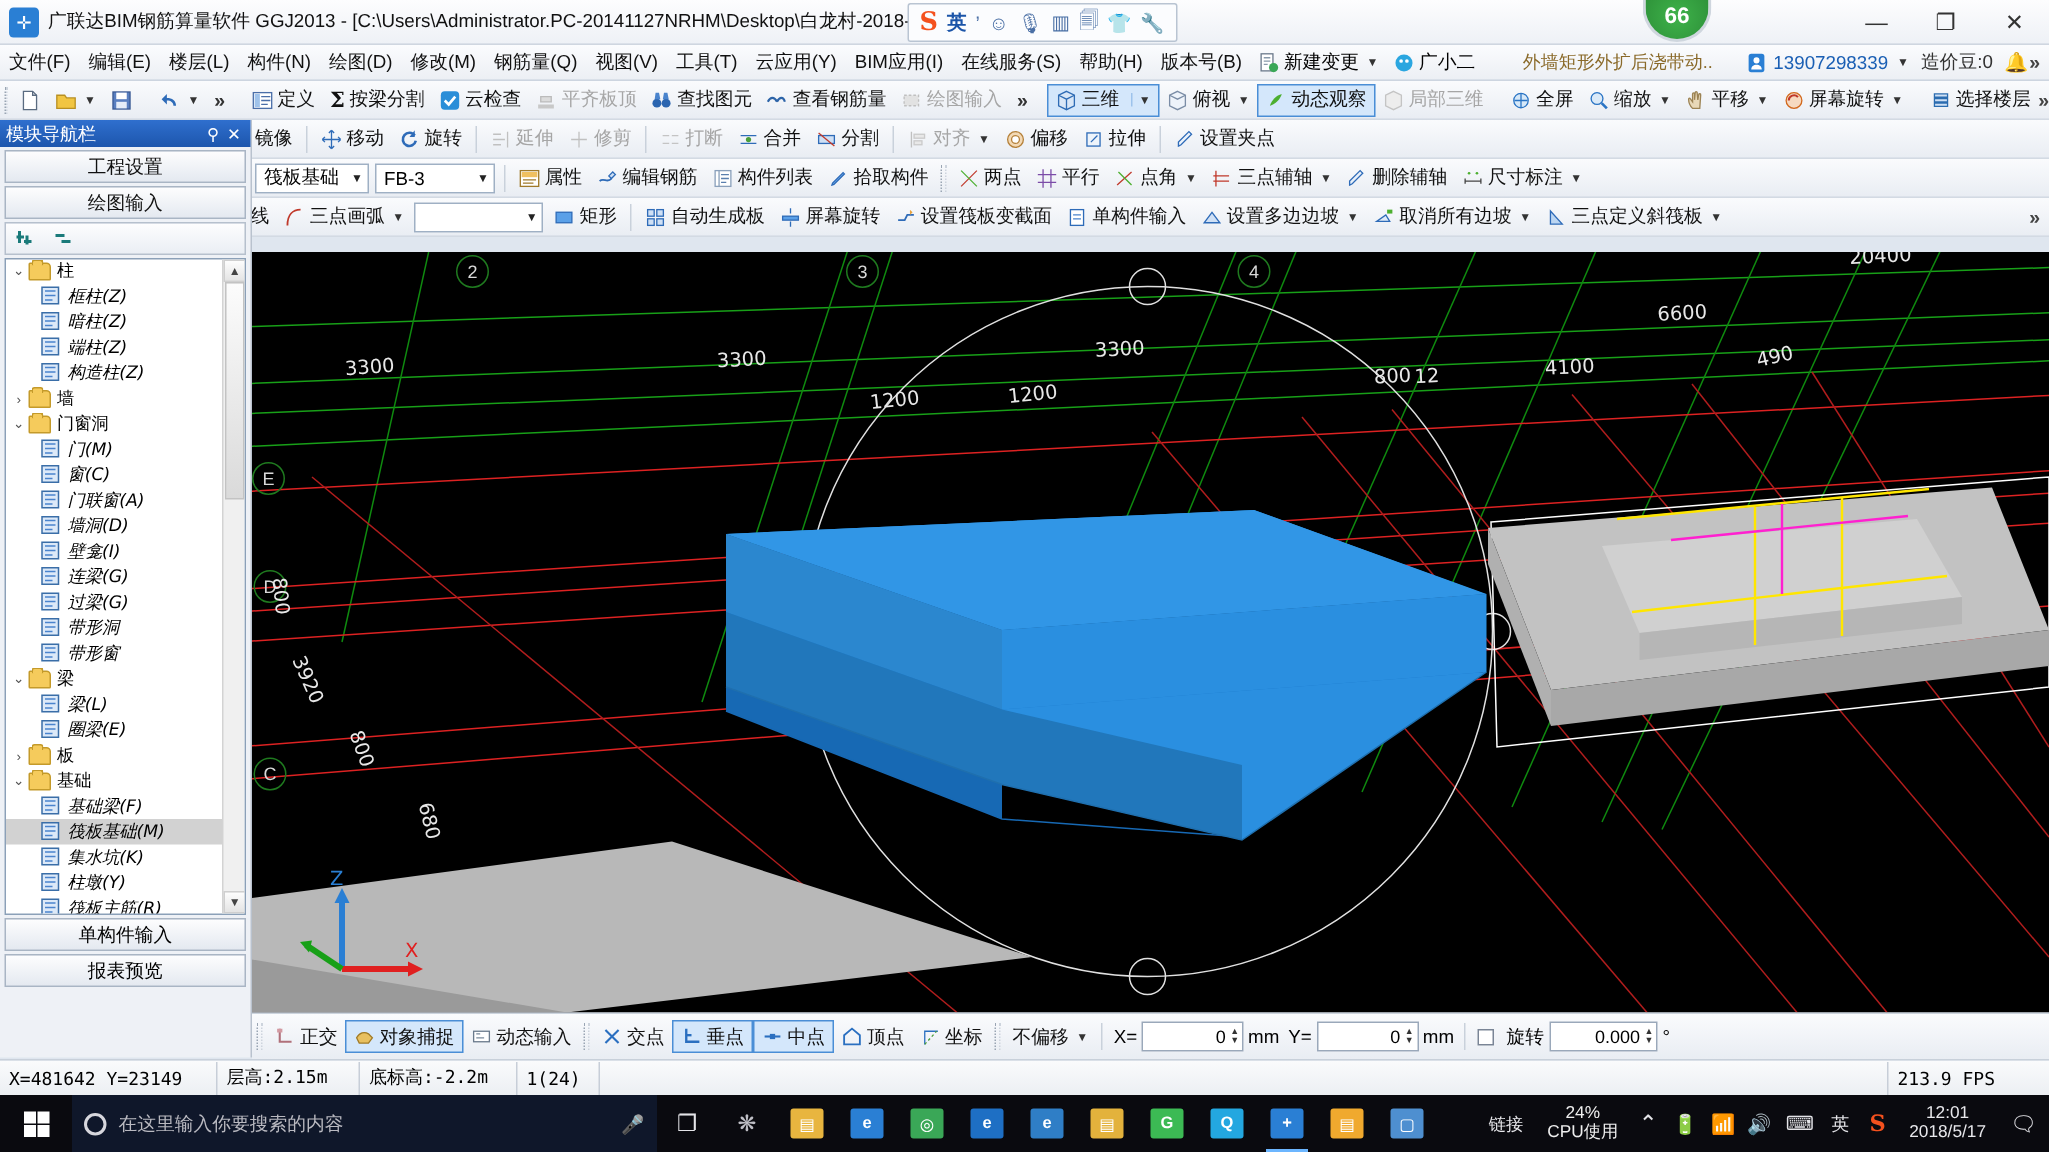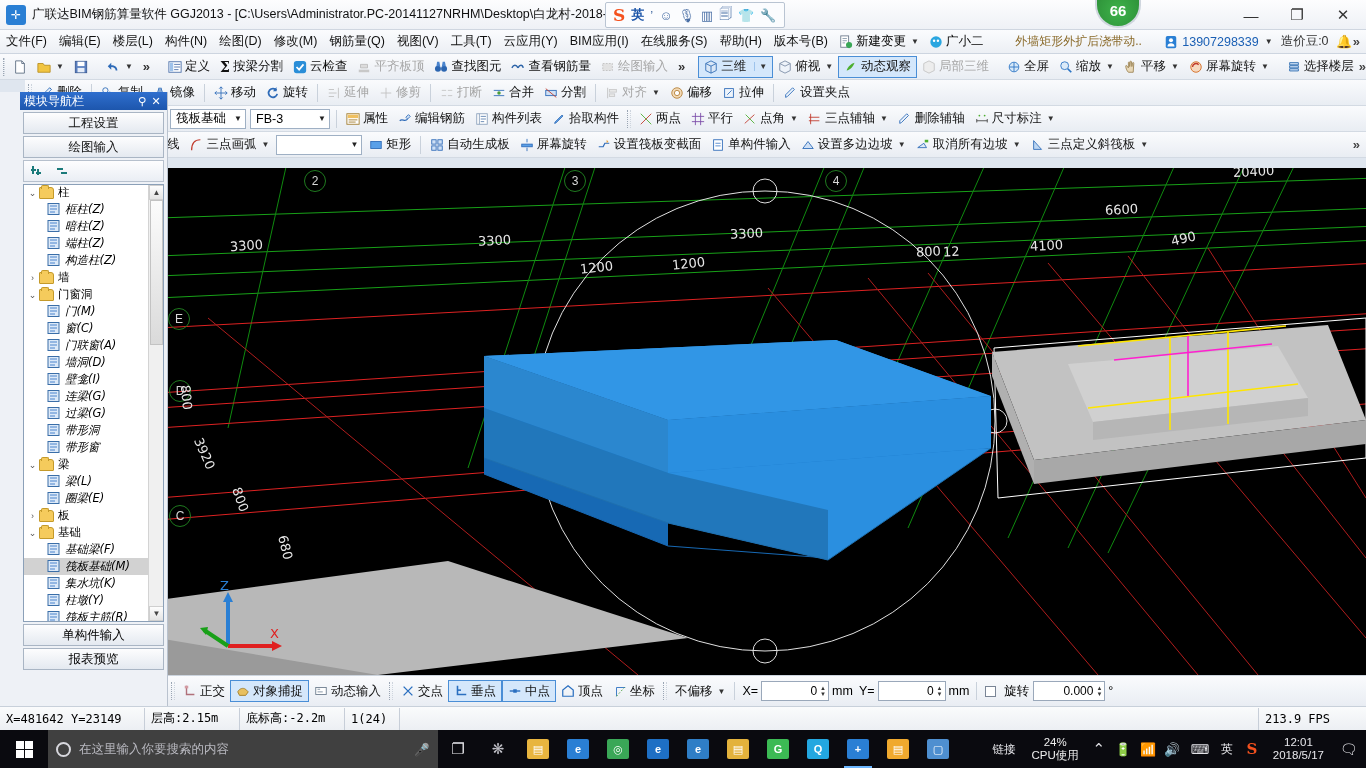--- a/index.html
+++ b/index.html
@@ -78,22 +78,22 @@
   .combo {
     display:inline-flex; align-items:center; justify-content:space-between;
     height:20px; border:1px solid #9fb0c4; background:#fff; font-size:12.5px;
     padding:0 3px 0 5px; margin:0 2px;
   }
   .combo .cv { overflow:hidden; white-space:nowrap; }
   .combo .arw { font-size:8px; color:#222; margin-left:4px; }
 
   
   .leftpanel {
-    position:absolute; left:0; top:92px; width:168px; height:625px;
-    background:#eef1f6; border-right:1px solid #b9c2ce;padding-left:20px;
+    position:absolute; left:0; top:80px; width:168px; height:625px;
+    background:#eef1f6; border-right:1px solid #b9c2ce;
   }
   .lp-title {
     height:18px; background:linear-gradient(#2f6fce,#1d56ad); color:#fff;
     font-size:12px; display:flex; align-items:center; padding:0 4px;
   }
   .lp-title .t { flex:1; }
   .lp-title .pin, .lp-title .x { width:14px; text-align:center; font-size:11px; }
   .lp-btn {
     margin:2px 3px; height:22px; background:linear-gradient(#fdfdfe,#e4e9f0);
     border:1px solid #a9b5c4; display:flex; align-items:center; justify-content:center;
@@ -161,21 +161,21 @@
 
   
   .taskbar {
     position:absolute; left:0; top:730px; width:1366px; height:38px; background:#0a0a0f;
     display:flex; align-items:center;
   }
   .tb-start { width:48px; height:38px; display:flex; align-items:center; justify-content:center; }
   .win-logo { width:17px;height:17px; display:grid; grid-template-columns:8px 8px; grid-template-rows:8px 8px; gap:1px; }
   .win-logo i { background:#fff; display:block; }
   .tb-search {
-    width:390px; height:38px; background:#404040; display:flex; align-items:center;
+    width:390px; height:38px; background:#0f172a; display:flex; align-items:center;
     color:#b9b9c0; font-size:12.5px; gap:8px; padding:0 8px;
   }
   .circ { width:15px;height:15px;border:2px solid #d7d7dd;border-radius:50%; flex:none; }
   .tb-ico { width:40px;height:38px; display:flex;align-items:center;justify-content:center; color:#e4e4e8; font-size:15px; }
   .tb-app { width:40px;height:38px; display:flex;align-items:center;justify-content:center; position:relative; }
   .tb-app .sq { width:22px;height:20px;border-radius:2px; display:flex;align-items:center;justify-content:center;
     color:#fff;font-size:11px;font-weight:bold; }
   .tb-app.active:after{content:"";position:absolute;left:6px;right:6px;bottom:0;height:2px;background:#6cb6ff;}
   .tb-right { margin-left:auto; display:flex; align-items:center; color:#e8e8ec; font-size:11.5px; }
   .cpu { text-align:center; line-height:13px; padding:0 8px; color:#eee; }

